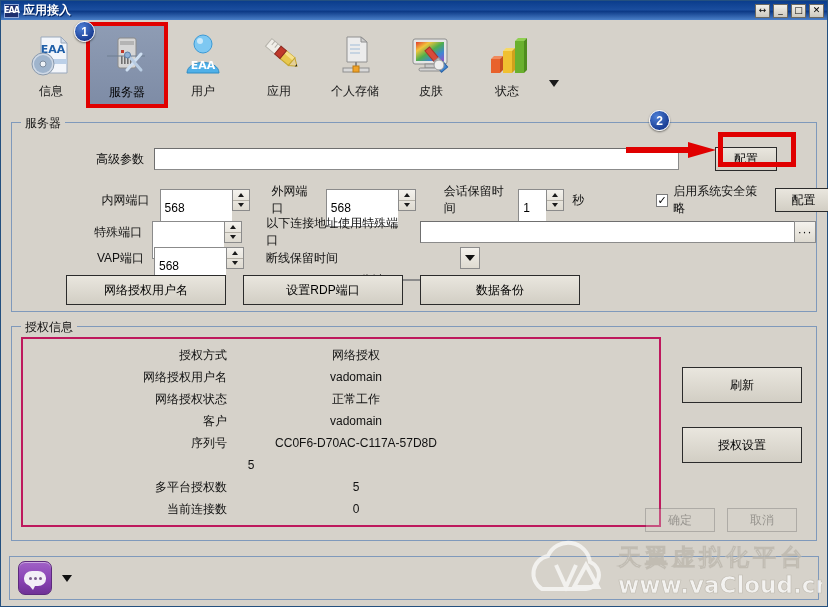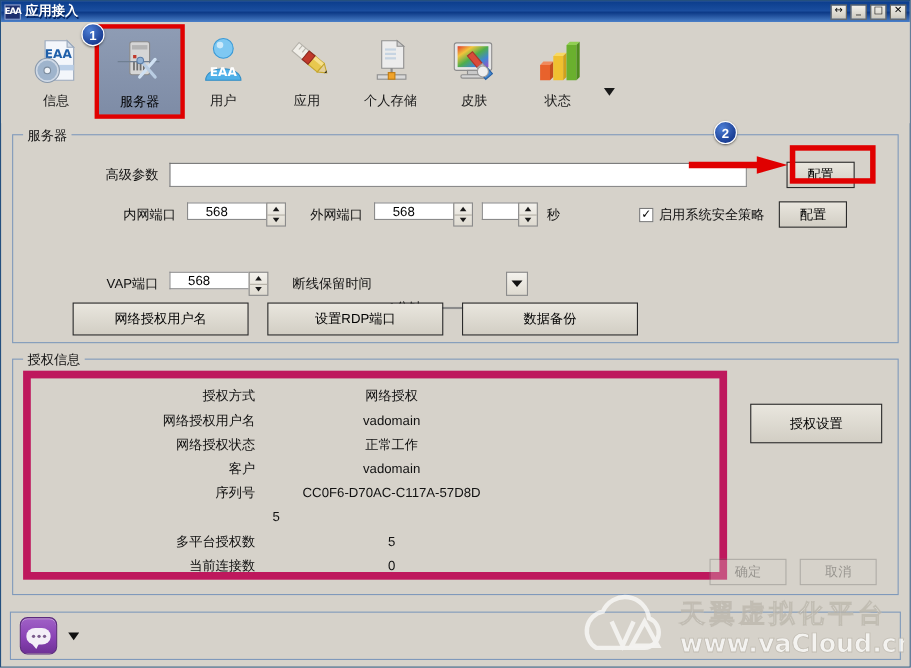--- a/index.html
+++ b/index.html
@@ -110,22 +110,22 @@
   input.txt {
     border:1px solid #8b8b8b;
     border-top-color:#6f6f6f; border-left-color:#6f6f6f;
     background:#fff; height:22px;
     font-family:"Liberation Sans", sans-serif; font-size:12px;
     padding:1px 3px; outline:none; color:#000;
   }
   .spin { display:flex; height:22px; }
   .spin input {
     border:1px solid #8b8b8b; border-right:none;
-    background:#fff; height:16px; width:72px;
-    font-size:12px; padding:1px 16px; outline:none;
+    background:#fff; height:38px; width:72px;
+    font-size:12px; padding:1px 4px; outline:none;
     font-family:"Liberation Sans", sans-serif;
   }
   .spin .arrows {
     width:18px; height:22px;
     border:1px solid #8b8b8b;
     background:linear-gradient(to bottom,#f4f2ed,#dedad0);
     display:flex; flex-direction:column;
   }
   .spin .arrows div {
     flex:1; display:flex;align-items:center;justify-content:center;
@@ -168,21 +168,21 @@
     display:flex;align-items:center;justify-content:center;
     font-size:12px; letter-spacing:1px; color:#111;
   }
 
   .actionbar { position:absolute; left:54px; top:152px; display:flex; gap:17px; }
   .actionbar .btn3d { width:160px; height:30px; }
 
   
   .lic-panel {
     position:absolute; left:9px; top:10px; width:640px; height:190px;
-    border:7px solid #be185d; background:#d6d2ca;
+    border:2px solid #be185d; background:#d6d2ca;
     overflow:hidden;
   }
   .lic-row { display:flex; height:22px; align-items:center; font-size:12px; color:#111; }
   .lic-k { width:210px; text-align:right; padding-right:6px; }
   .lic-v { flex:1; text-align:center; padding-right:180px; }
   .lic-btns { position:absolute; right:14px; top:40px; display:flex; flex-direction:column; gap:24px; }
   .lic-btns .btn3d { width:120px; height:36px; }
 
   
   .statusbar {
@@ -414,37 +414,55 @@
           <input value="568" style="">
           <div class="arrows">
               <div>
                 <i class="ar-up"></i>
               </div>
               <div>
                 <i class="ar-dn"></i>
               </div>
             </div>
         </div>
+        <span class="lbl" style="margin-left:28px;">会话保留时间</span>
         <div class="spin" style="margin-left:8px;">
           <input style="width: 28px;" value="1">
           <div class="arrows">
               <div>
                 <i class="ar-up"></i>
               </div>
               <div>
                 <i class="ar-dn"></i>
               </div>
             </div>
         </div>
         <span class="lbl" style="margin-left:8px;">秒</span>
         <span class="chk" style="margin-left:72px;">✓</span>
         <span class="lbl" style="margin-left:5px;">启用系统安全策略</span>
         <div class="btn3d cfg-small" style="margin-left:13px;">配置</div>
       </div>
 
+      <div class="row" style="left:0; top:92px; width:100%;">
+        <span class="lbl" style="width:132px; text-align:right;">特殊端口</span>
+        <div class="spin" style="margin-left:10px;">
+          <input value="" style="">
+          <div class="arrows">
+              <div>
+                <i class="ar-up"></i>
+              </div>
+              <div>
+                <i class="ar-dn"></i>
+              </div>
+            </div>
+        </div>
+        <span class="lbl" style="margin-left:24px;">以下连接地址使用特殊端口</span>
+        <input class="txt" style="width: 380px; margin-left: 12px;" value="">
+        <div class="browse" style="margin-left:-1px;">···</div>
+      </div>
 
       <div class="row" style="left:0; top:124px; width:100%;">
         <span class="lbl" style="width:132px; text-align:right;">VAP端口</span>
         <div class="spin" style="margin-left:10px;">
           <input value="568" style="">
           <div class="arrows">
               <div>
                 <i class="ar-up"></i>
               </div>
               <div>
@@ -503,20 +521,21 @@
           <span class="lic-k">当前连接数</span>
           <span class="lic-v">0</span>
         </div>
         <div class="lic-row">
           <span class="lic-k">截止日期</span>
           <span class="lic-v">2016-01-08</span>
         </div>
       </div>
 
       <div class="lic-btns">
+        <div class="btn3d">刷新</div>
         <div class="btn3d">授权设置</div>
       </div>
     </div>
 
     <div class="redbox" style="left:717px; top:20px; width:78px; height:35px;"></div>
     <div class="arrow-wrap" style="left:625px; top:28px;">
       <svg width="92" height="20" viewBox="0 0 92 20">
         <path d="M0 7 h62 v-5 l28 8 l-28 8 v-5 h-62 z" fill="#e00000"></path>
       </svg>
     </div>

